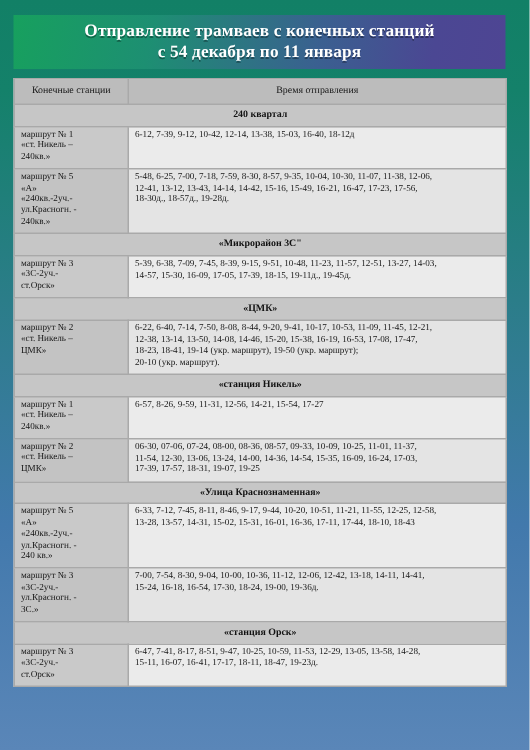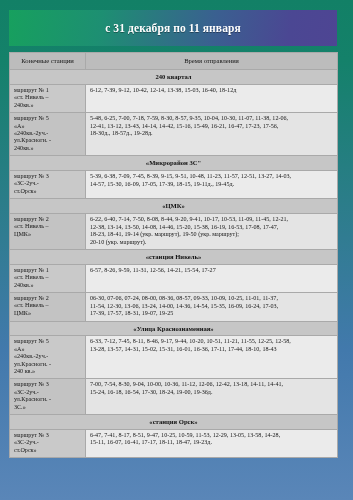--- a/index.html
+++ b/index.html
@@ -109,21 +109,22 @@
   tr.data.alt td.times { background: #e4e4e4; }
   .stop-line { white-space: nowrap; }
   .times-line { }
 </style>
 </head>
 <body>
 
 <div class="page">
 
   <div class="banner">
-    <div class="banner-line">с 31 декабря по 11 января</div>
+    <div class="banner-line">Отправление трамваев с конечных станций</div>
+    <div class="banner-line">с 54 декабря по 11 января</div>
   </div>
 
   <div class="tbl-wrap">
     <table class="sched">
       <colgroup>
           <col class="c1">
           <col class="c2">
         </colgroup>
       <tbody id="tbody">
           <tr class="head">

